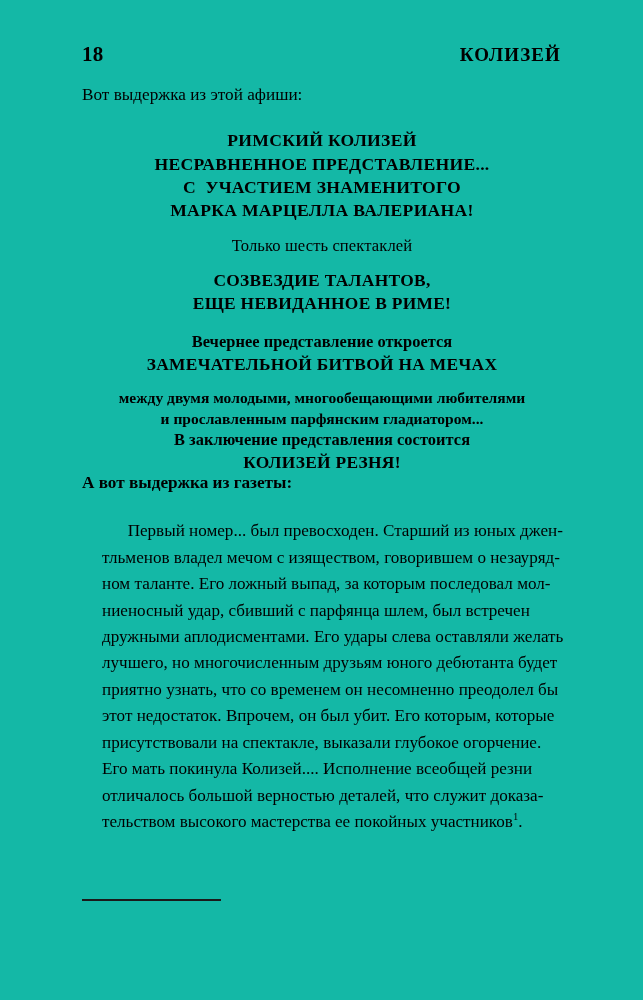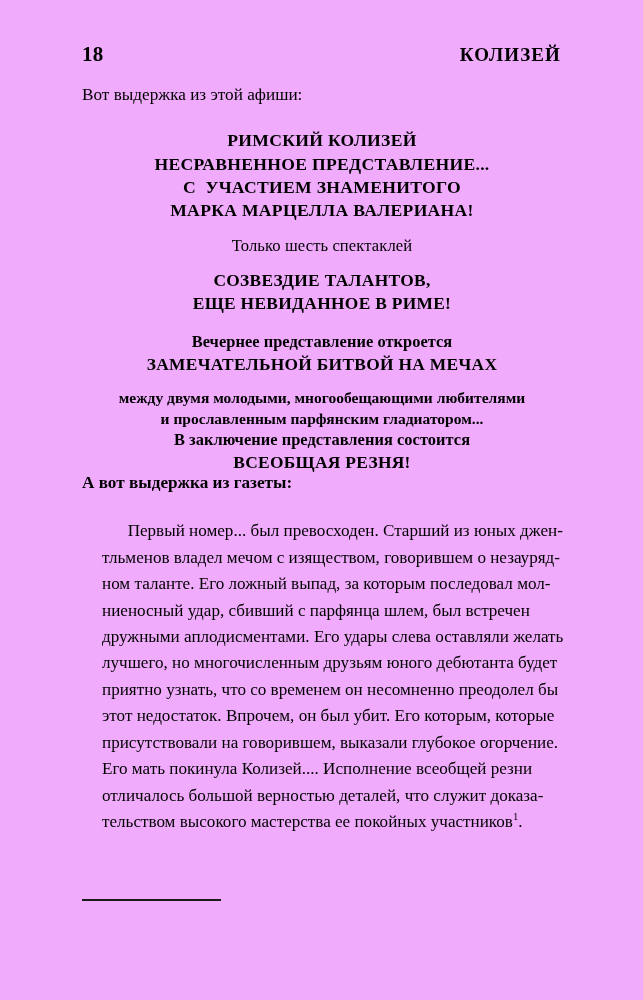--- a/index.html
+++ b/index.html
@@ -8,21 +8,21 @@
     background: #ffffff;
   }
   body {
     font-family: "Liberation Serif", "DejaVu Serif", serif;
     color: #000000;
   }
   #page {
     position: relative;
     width: 643px;
     height: 1000px;
-    background: #f0abfc;
+    background: #14b8a6;
     overflow: hidden;
     box-sizing: border-box;
   }
 
   
   .running-head {
     position: absolute;
     top: 44px;
     left: 82px;
     right: 82px;
@@ -176,35 +176,35 @@
         <div class="gap-sm"></div>
         <span class="ln caps-mid">СОЗВЕЗДИЕ ТАЛАНТОВ,</span>
         <span class="ln caps-mid">ЕЩЕ НЕВИДАННОЕ В РИМЕ!</span>
         <div class="gap-md"></div>
         <span class="ln bold-reg">Вечернее представление откроется</span>
         <span class="ln caps-mid">ЗАМЕЧАТЕЛЬНОЙ БИТВОЙ НА МЕЧАХ</span>
         <div class="gap-sm"></div>
         <span class="ln bold-small">между двумя молодыми, многообещающими любителями</span>
         <span class="ln bold-small">и прославленным парфянским гладиатором...</span>
         <span class="ln bold-reg">В заключение представления состоится</span>
-        <span class="ln caps-mid">ВСЕОБЩАЯ РЕЗНЯ!</span>
+        <span class="ln caps-mid">КОЛИЗЕЙ РЕЗНЯ!</span>
       </div>
 
     <p class="body-para lead-line lead2">А вот выдержка из газеты:</p>
 
     <div class="quote-block">
         <span class="qline">      Первый номер... был превосходен. Старший из юных джен-</span>
         <span class="qline">тльменов владел мечом с изяществом, говорившем о незауряд-</span>
         <span class="qline">ном таланте. Его ложный выпад, за которым последовал мол-</span>
         <span class="qline">ниеносный удар, сбивший с парфянца шлем, был встречен</span>
         <span class="qline">дружными аплодисментами. Его удары слева оставляли желать</span>
         <span class="qline">лучшего, но многочисленным друзьям юного дебютанта будет</span>
         <span class="qline">приятно узнать, что со временем он несомненно преодолел бы</span>
         <span class="qline">этот недостаток. Впрочем, он был убит. Его которым, которые</span>
-        <span class="qline">присутствовали на говорившем, выказали глубокое огорчение.</span>
+        <span class="qline">присутствовали на спектакле, выказали глубокое огорчение.</span>
         <span class="qline">Его мать покинула Колизей.... Исполнение всеобщей резни</span>
         <span class="qline">отличалось большой верностью деталей, что служит доказа-</span>
         <span class="qline"><span>тельством высокого мастерства ее покойных участников</span><sup class="fn-ref">1</sup><span>.</span></span>
       </div>
 
   </div>
 
   <div class="footnote-area">
     <div class="fn-rule"></div>
   </div>

